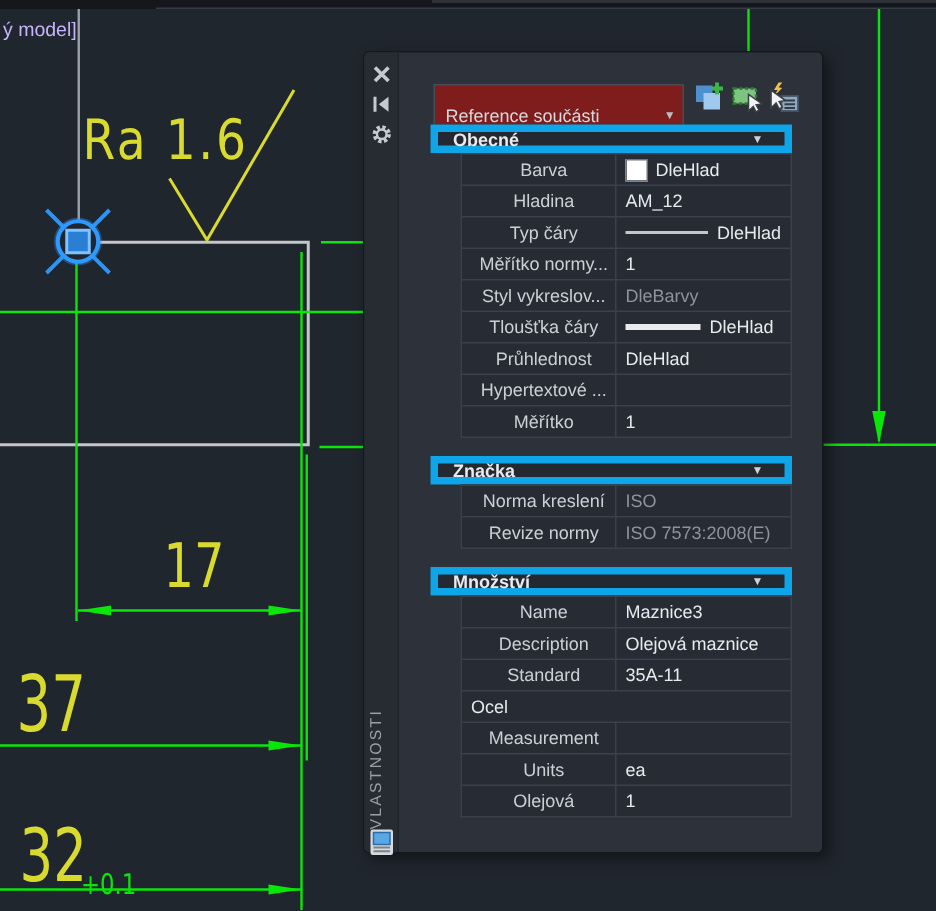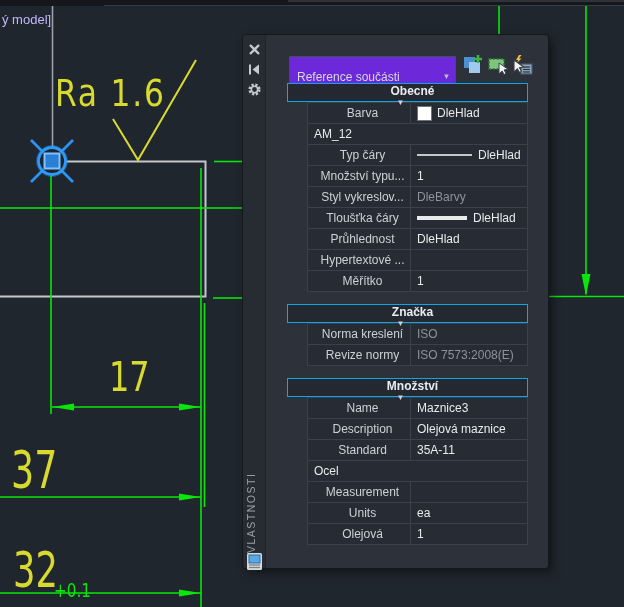--- a/index.html
+++ b/index.html
@@ -41,31 +41,31 @@
   .sb-btn{position:absolute;left:4px;width:15px;height:15px;cursor:default;}
   .pal-title{
     position:absolute;left:2px;top:432px;width:19px;height:92px;
     writing-mode:vertical-rl;transform:rotate(180deg);
     color:#9aa0a8;font-size:10.5px;letter-spacing:1.5px;text-align:center;
   }
   .pal-bottom-icon{position:absolute;left:3px;top:517px;}
   
   .selector{
     position:absolute;left:46px;top:21px;width:167px;height:41px;
-    background:#6d28d9;border:1px solid #474d56;box-sizing:border-box;
+    background:#7f1d1d;border:1px solid #474d56;box-sizing:border-box;
     color:#d6d9dd;font-size:12px;display:flex;align-items:center;
   }
   .selector .sel-text{flex:1;padding-left:7px;white-space:nowrap;overflow:hidden;}
   .selector .dd-chev{width:17px;text-align:center;font-size:8px;color:#b9bec5;}
   .tool-btn{position:absolute;top:19px;width:22px;height:22px;}
   
   .grid{position:absolute;left:44px;top:48px;width:241px;}
   .sec-header{
-    height:19px;background:#242830;border:1px solid #0ea5e9;box-sizing:border-box;
-    display:flex;align-items:center;margin-top:12px;flex-direction:column;
+    height:19px;background:#242830;border:5px solid #0ea5e9;box-sizing:border-box;
+    display:flex;align-items:center;margin-top:12px;
   }
   .sec-header:first-child{margin-top:0;}
   .sec-header .sec-title{flex:1;padding-left:10px;color:#e9ebee;font-size:12px;font-weight:bold;}
   .sec-header .chev{width:22px;font-size:8px;color:#ccd1d7;text-align:left;}
   .rows{
     margin-left:20px;width:221px;box-sizing:border-box;
     border:1px solid #3b414b;border-top:none;background:#272c34;
   }
   .row{display:flex;height:21px;border-top:1px solid #3b414b;box-sizing:border-box;}
   .row:first-child{border-top:1px solid #3b414b;}
@@ -191,33 +191,34 @@
       </div>
       <div class="rows">
         <div class="row">
           <div class="cell-label">Barva</div>
           <div class="cell-value">
             <span class="swatch" style="background: rgb(255, 255, 255);"></span>
             <span class="">DleHlad</span>
           </div>
         </div>
         <div class="row">
+          <div class="cell-label">Hladina</div>
           <div class="cell-value">
             <span class="">AM_12</span>
           </div>
         </div>
         <div class="row">
           <div class="cell-label">Typ čáry</div>
           <div class="cell-value">
             <span class="sample thin"></span>
             <span class="">DleHlad</span>
           </div>
         </div>
         <div class="row">
-          <div class="cell-label">Množství typu...</div>
+          <div class="cell-label">Měřítko normy...</div>
           <div class="cell-value">
             <span class="">1</span>
           </div>
         </div>
         <div class="row">
           <div class="cell-label">Styl vykreslov...</div>
           <div class="cell-value">
             <span class="muted">DleBarvy</span>
           </div>
         </div>

